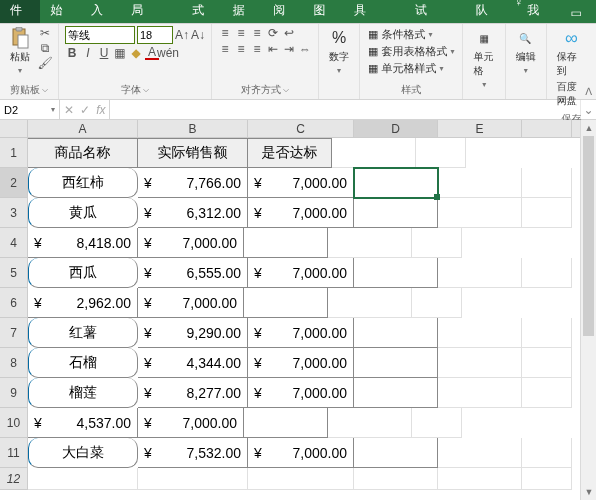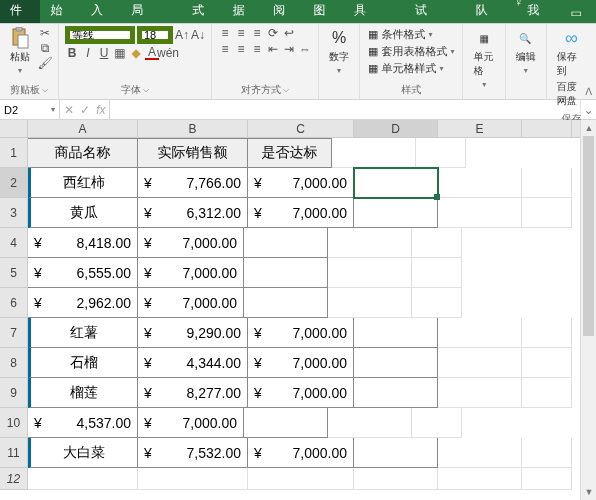--- a/index.html
+++ b/index.html
@@ -17,21 +17,21 @@
 
 .ribbon { background: #f3f3f3; height: 76px; display: flex; border-bottom: 1px solid #d4d4d4; position: relative; }
 .group { border-right: 1px solid #e0e0e0; padding: 2px 6px 0 6px; display: flex; flex-direction: column; justify-content: space-between; }
 .group-label { font-size: 10px; color: #666; text-align: center; padding: 2px 0; display: flex; justify-content: center; align-items: center; gap: 2px; }
 .group-body { display: flex; gap: 4px; align-items: flex-start; flex: 1; }
 .vstack { display: flex; flex-direction: column; gap: 1px; }
 .hstack { display: flex; gap: 2px; align-items: center; }
 .big-btn { display: flex; flex-direction: column; align-items: center; justify-content: center; padding: 2px 4px; font-size: 10px; color: #333; gap: 2px; }
 .icon-box { width: 20px; height: 20px; display: flex; align-items: center; justify-content: center; }
 .small-icon { width: 14px; height: 14px; display: flex; align-items: center; justify-content: center; color: #555; }
-.font-select { border: 5px solid #4d7c0f; background: #fff; font-size: 11px; height: 18px; padding: 0 2px; }
+.font-select { border: 1px solid #4d7c0f; background: #fff; font-size: 11px; height: 18px; padding: 0 2px; }
 .font-name { width: 70px; }
 .font-size { width: 36px; }
 .ribbon-text-btn { display: flex; align-items: center; gap: 3px; font-size: 11px; color: #333; padding: 1px 2px; height: 17px; white-space: nowrap; }
 .collapse-caret { position: absolute; right: 4px; bottom: 2px; color: #777; font-size: 10px; }
 
 
 .formula-bar { height: 20px; display: flex; align-items: stretch; border-bottom: 1px solid #d4d4d4; background: #fff; }
 .name-box { width: 60px; border-right: 1px solid #d4d4d4; display: flex; align-items: center; padding: 0 4px; font-size: 11px; justify-content: space-between; }
 .fb-btns { display: flex; align-items: center; padding: 0 4px; gap: 6px; border-right: 1px solid #d4d4d4; color: #aaa; }
 .fb-input { flex: 1; padding: 0 6px; display: flex; align-items: center; font-size: 11px; }
@@ -46,21 +46,21 @@
 .col-A { width: 110px; } .col-B { width: 110px; } .col-C { width: 106px; } .col-D { width: 84px; } .col-E { width: 84px; } .col-F { width: 50px; }
 .rows { display: flex; flex-direction: column; }
 .row { display: flex; height: 30px; }
 .row.r12 { height: 22px; font-style: italic; }
 .row-h { width: 28px; background: #e6e6e6; border-right: 1px solid #ccc; border-bottom: 1px solid #ccc; text-align: center; font-size: 12px; color: #444; display: flex; align-items: center; justify-content: center; }
 .row-h.sel { background: #d2d2d2; }
 .cell { border-right: 1px solid #e0e0e0; border-bottom: 1px solid #e0e0e0; display: flex; align-items: center; font-size: 14px; padding: 0 6px; position: relative; }
 .hdr-cell { background: #efefef; font-weight: normal; justify-content: center; border: 1px solid #888; border-left: none; border-top: 1px solid #888; }
 .hdr-cell:first-of-type { border-left: 1px solid #888; }
 .data-cell { border-right: 1px solid #888; border-bottom: 1px solid #888; }
-.row .data-cell.first { border-left: 3px solid #0369a1; }
+.row .data-cell.first { border-left: 1px solid #0369a1; border-radius: 10px; }
 .center { justify-content: center; }
 .money { justify-content: space-between; }
 .money .cur { margin-right: 4px; }
 .active-cell { outline: 2px solid #217346; outline-offset: -1px; z-index: 2; }
 .fill-handle { position: absolute; right: -3px; bottom: -3px; width: 6px; height: 6px; background: #217346; }
 .scrollbar-v { position: absolute; right: 0; top: 120px; bottom: 0; width: 16px; background: #f0f0f0; border-left: 1px solid #dadada; }
 .scroll-thumb { position: absolute; top: 16px; left: 2px; right: 2px; height: 200px; background: #cdcdcd; }
 .scroll-arrow { width: 16px; height: 16px; display: flex; align-items: center; justify-content: center; color: #777; font-size: 9px; }
 .tiny-caret { font-size: 8px; color: #777; }
 </style>
@@ -317,20 +317,21 @@
         <div class="cell data-cell money col-C">
           <span class="cur">¥</span>
           <span>7,000.00</span>
         </div>
         <div class="cell data-cell col-D"></div>
         <div class="cell col-E"></div>
         <div class="cell col-F"></div>
       </div>
       <div class="row">
         <div class="row-h">5</div>
+        <div class="cell data-cell first center col-A">西瓜</div>
         <div class="cell data-cell money col-B">
           <span class="cur">¥</span>
           <span>6,555.00</span>
         </div>
         <div class="cell data-cell money col-C">
           <span class="cur">¥</span>
           <span>7,000.00</span>
         </div>
         <div class="cell data-cell col-D"></div>
         <div class="cell col-E"></div>

